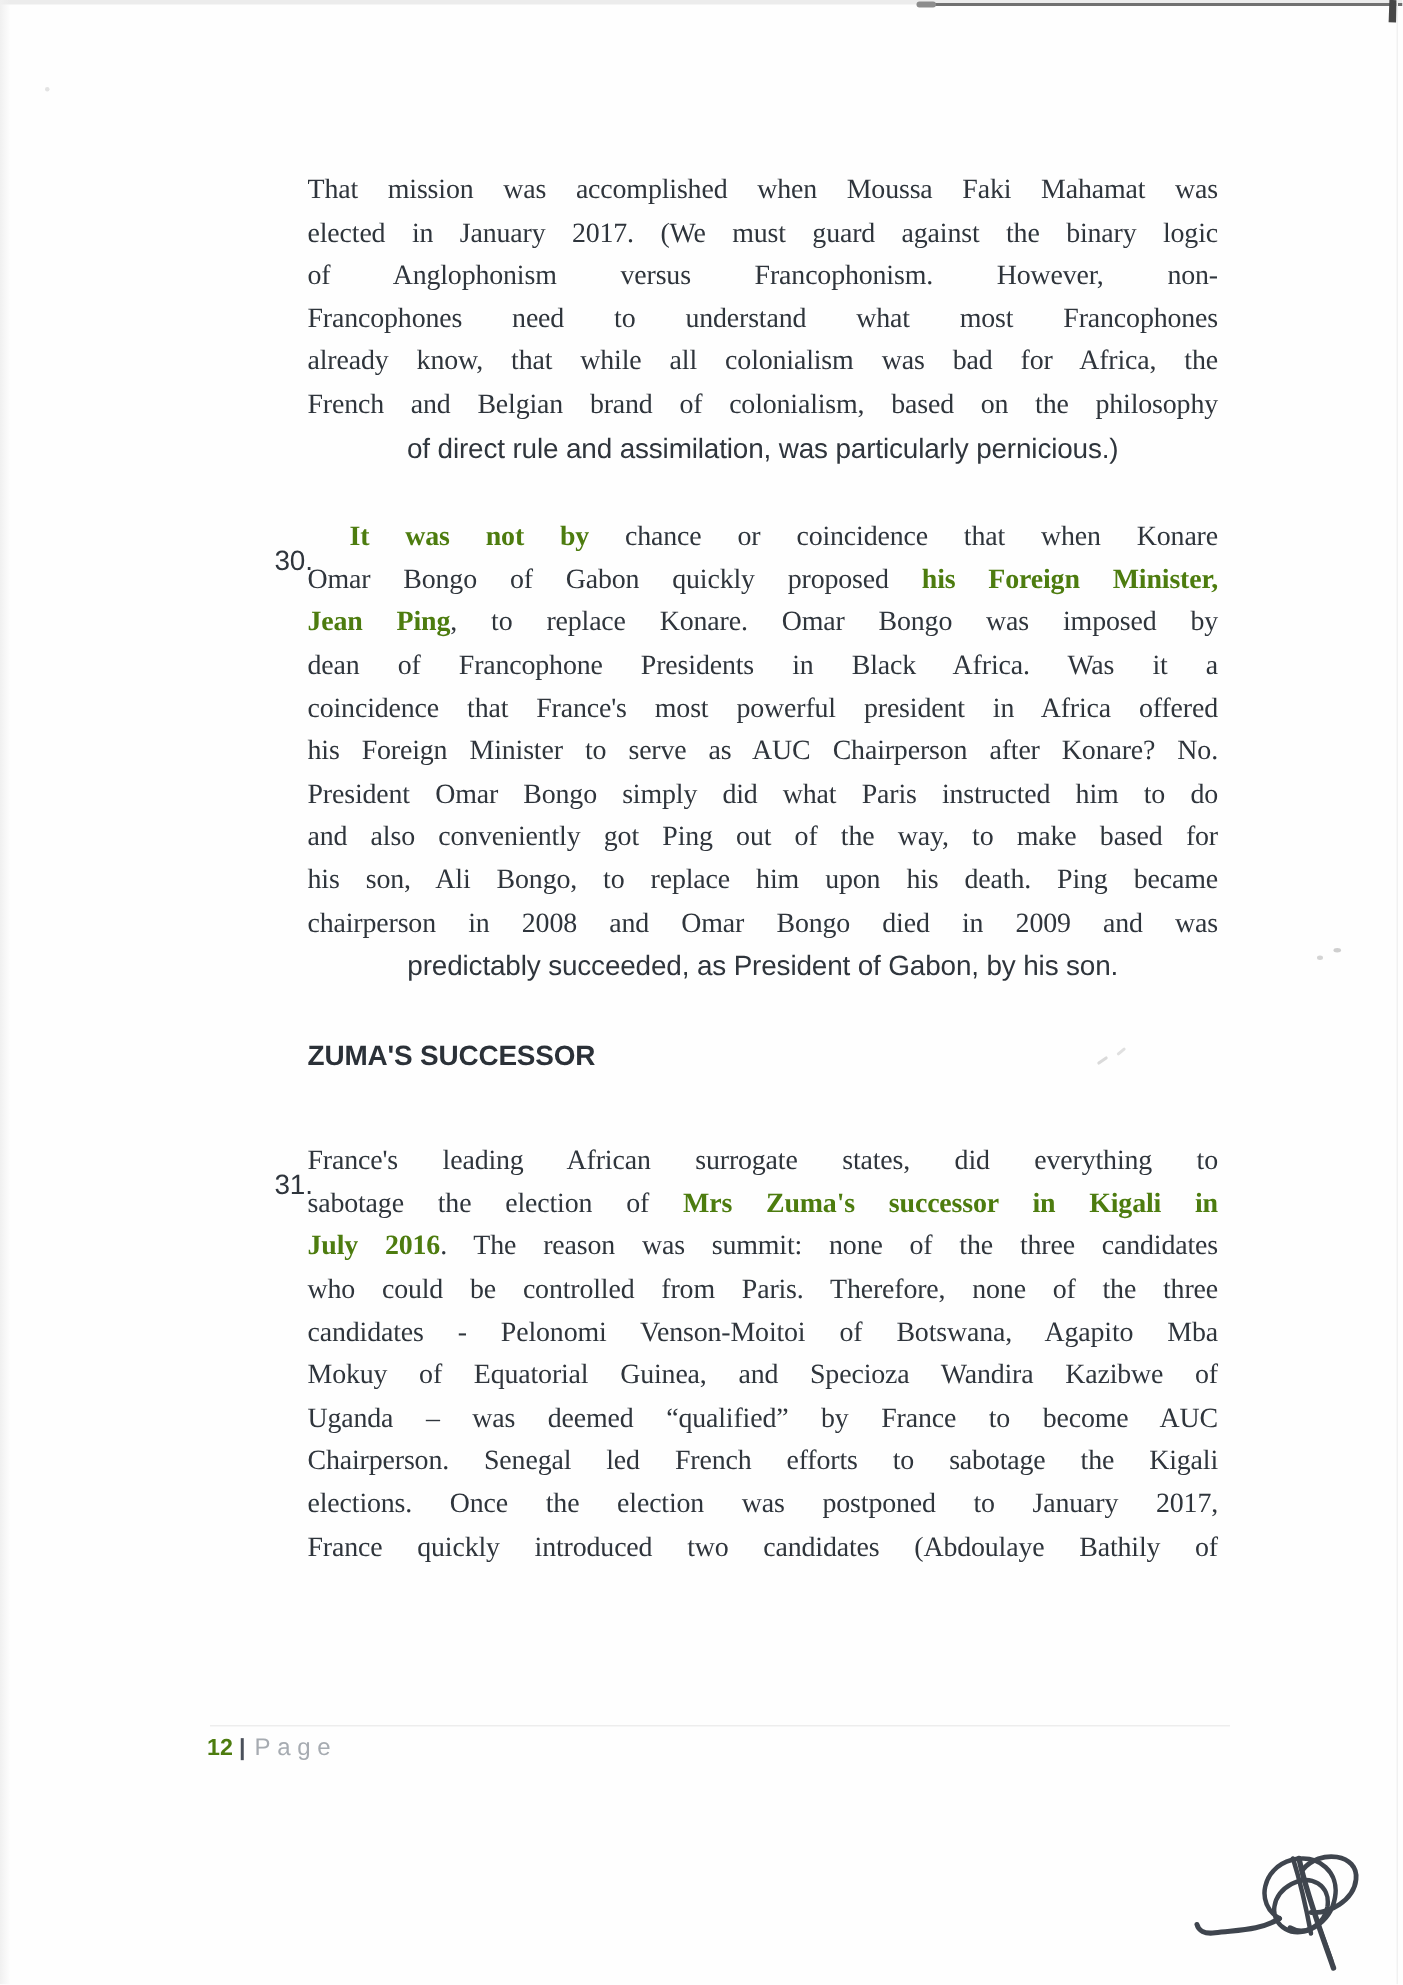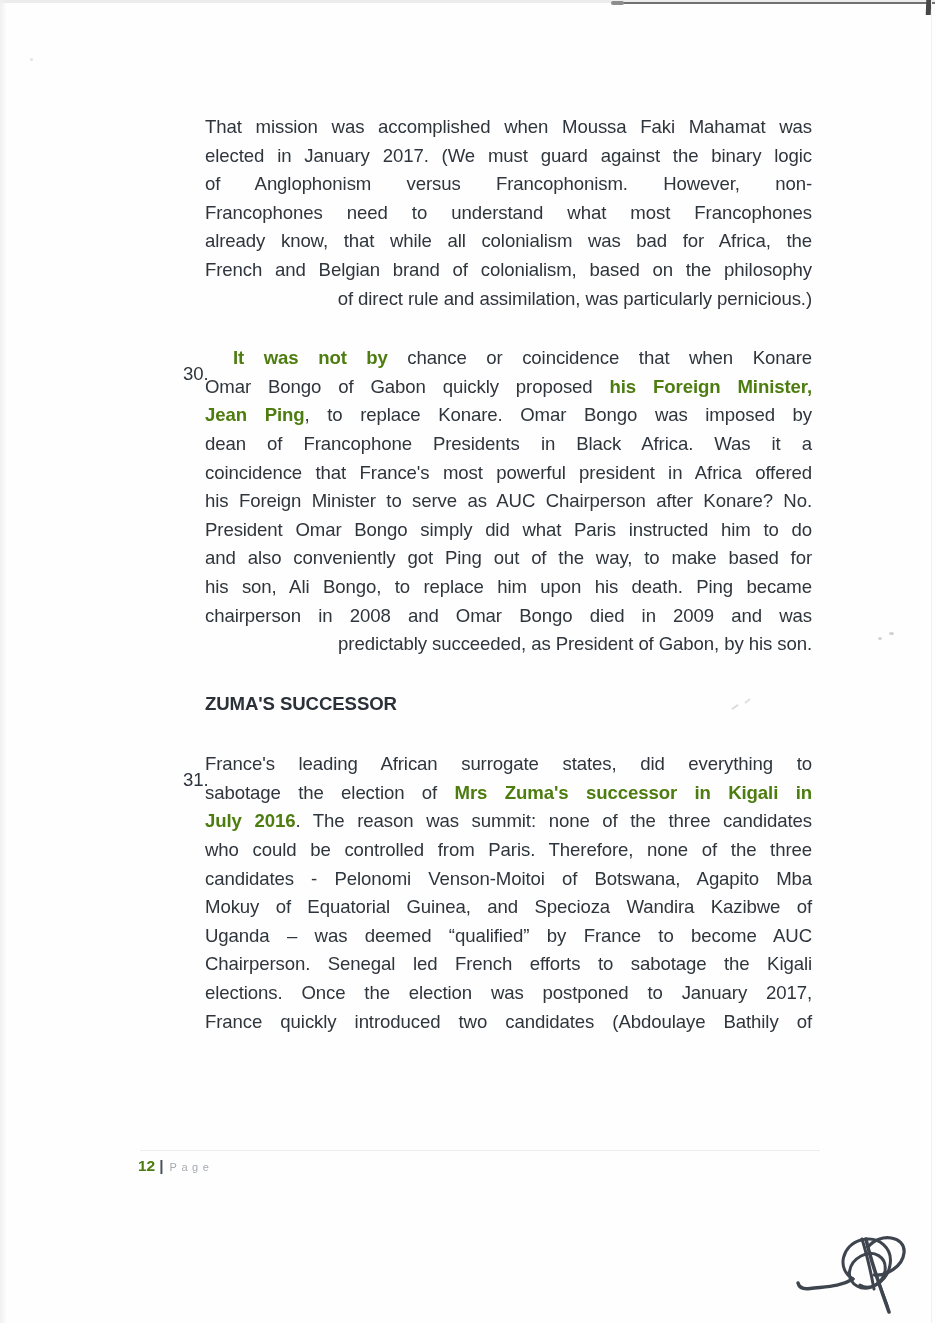--- a/index.html
+++ b/index.html
@@ -15,33 +15,33 @@
   .top-line-blob{position:absolute;top:1px;left:611px;width:13px;height:4px;background:#8d8d8d;border-radius:2px;}
   .corner-tick{position:absolute;top:0;left:926px;width:5px;height:15px;background:#474747;transform:rotate(2deg);}
   .left-edge{position:absolute;top:0;left:0;width:7px;height:100%;background:linear-gradient(to right,#f0f0f0,rgba(255,255,255,0));}
   .right-edge{position:absolute;top:0;right:3px;width:1px;height:100%;background:#f1f1f1;}
   .speck{position:absolute;border-radius:50%;}
 
   
   .doc{position:absolute;left:0;top:113px;width:935px;
        font-size:18.6px;line-height:28.6px;letter-spacing:-0.1px;}
   .para{position:relative;margin:0 0 31px 205px;width:607px;}
-  .heading{margin:0 0 32px 205px;width:607px;font-weight:bold;color:#2b3138;line-height:28.6px;}
-  .line{text-align:right;white-space:normal;}
-  .line.just{text-align:justify;text-align-last:justify;}
+  .heading{margin:0 0 42px 205px;width:607px;font-weight:bold;color:#2b3138;line-height:28.6px;}
+  .line{text-align:center;white-space:normal;}
+  .line.just{text-align:justify;text-align-last:justify;font-family:Liberation Serif, serif;}
   .line.first{text-indent:28px;}
   .par-number{position:absolute;left:-22px;top:16px;}
   .bold{font-weight:bold;color:#4d7c0f;}
 
   
   .footer-rule{position:absolute;left:140px;top:1150px;width:680px;height:1px;background:#ededed;}
   .footer{position:absolute;left:138px;top:1157px;font-size:15.5px;line-height:18px;}
   .footer .num{font-weight:bold;color:#4d7c0f;}
   .footer .sep{font-weight:bold;color:#4a505a;margin:0 6px 0 4px;}
-  .footer .label{color:#a6abb1;letter-spacing:4.5px;font-size:11px;}
+  .footer .label{color:#a6abb1;letter-spacing:4.5px;font-size:16px;}
 
   
   .signature{position:absolute;left:790px;top:1225px;width:145px;height:98px;}
 </style>
 </head>
 <body>
 
 <div class="top-strip"></div>
 <div class="top-line"></div>
 <div class="top-line-blob"></div>

